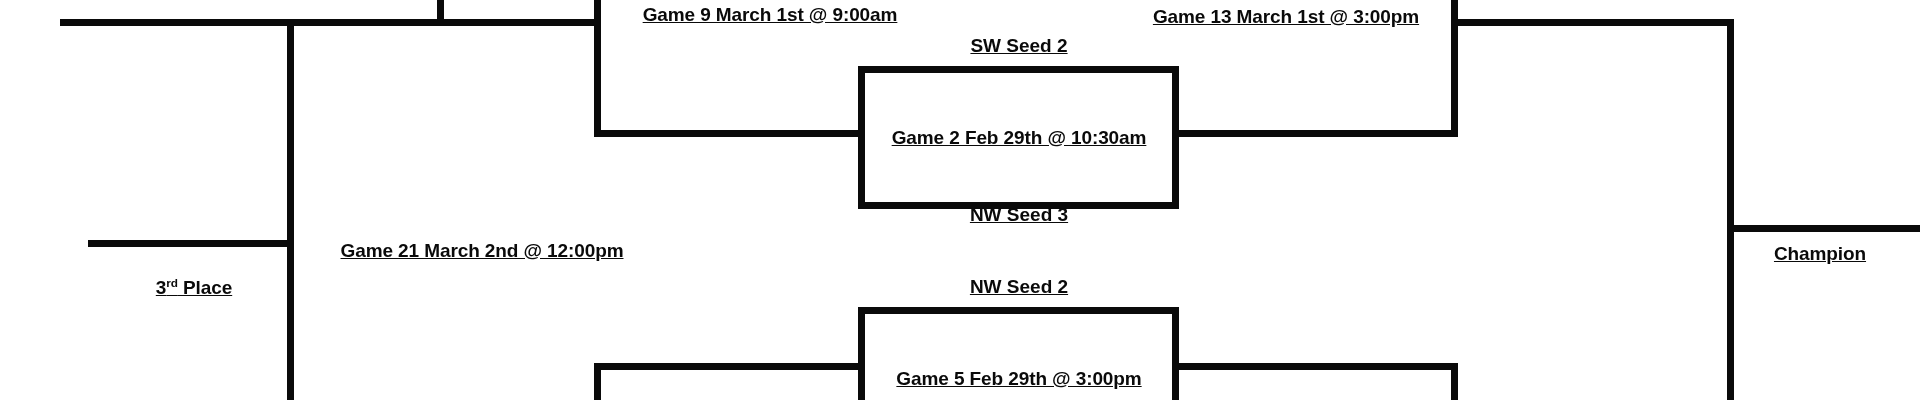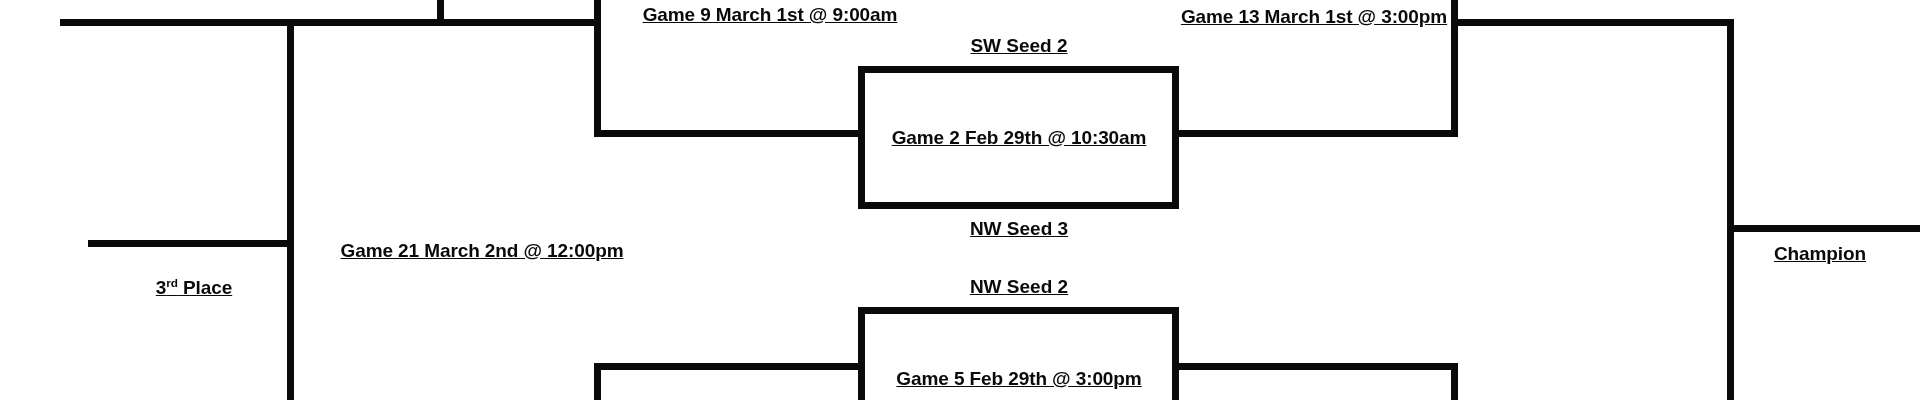--- a/index.html
+++ b/index.html
@@ -81,21 +81,21 @@
 
   <div class="ln" style="left:437px; top:0px; width:7px; height:26px;"></div>
 
   <div class="ln" style="left:594px; top:0px; width:7px; height:137px;"></div>
 
   <div class="ln" style="left:594px; top:130px; width:268px; height:7px;"></div>
 
   <div class="gamebox" style="left:858px; top:66px; width:321px; height:143px;"></div>
   <div class="lbl ctr" style="left:1019px; top:127px;">Game 2 Feb 29th @ 10:30am</div>
   <div class="boxlabel" style="left:1019px; top:35px;">SW Seed 2</div>
-  <div class="boxlabel" style="left:1019px; top:218px;">NW Seed 3</div>
+  <div class="boxlabel" style="left:1019px; top:204px;">NW Seed 3</div>
 
   <div class="ln" style="left:1179px; top:130px; width:279px; height:7px;"></div>
 
   <div class="ln" style="left:1451px; top:0px; width:7px; height:137px;"></div>
 
   <div class="ln" style="left:1451px; top:19px; width:283px; height:7px;"></div>
 
   <div class="ln" style="left:1727px; top:19px; width:7px; height:381px;"></div>
 
   <div class="ln" style="left:1727px; top:225px; width:193px; height:7px;"></div>
@@ -105,21 +105,21 @@
 
   <div class="gamebox" style="left:858px; top:307px; width:321px; height:143px;"></div>
   <div class="lbl ctr" style="left:1019px; top:368px;">Game 5 Feb 29th @ 3:00pm</div>
   <div class="boxlabel" style="left:1019px; top:276px;">NW Seed 2</div>
 
   <div class="ln" style="left:1179px; top:363px; width:279px; height:7px;"></div>
   <div class="ln" style="left:1451px; top:363px; width:7px; height:37px;"></div>
 
   <div class="lbl ctr" style="left:770px; top:4px;">Game 9 March 1st @ 9:00am</div>
 
-  <div class="lbl ctr" style="left:1286px; top:6px;margin-left:28px;">Game 13 March 1st @ 3:00pm</div>
+  <div class="lbl ctr" style="left:1286px; top:6px;">Game 13 March 1st @ 3:00pm</div>
 
   <div class="lbl ctr" style="left:462px; top:240px;margin-left:20px;">
     <span>Game 21 March 2nd @ 12:00pm</span>
   </div>
 
 
   <div class="lbl ctr" style="left:194px; top:277px;">
     <span>3</span><sup>rd</sup><span> Place</span>
   </div>
 

